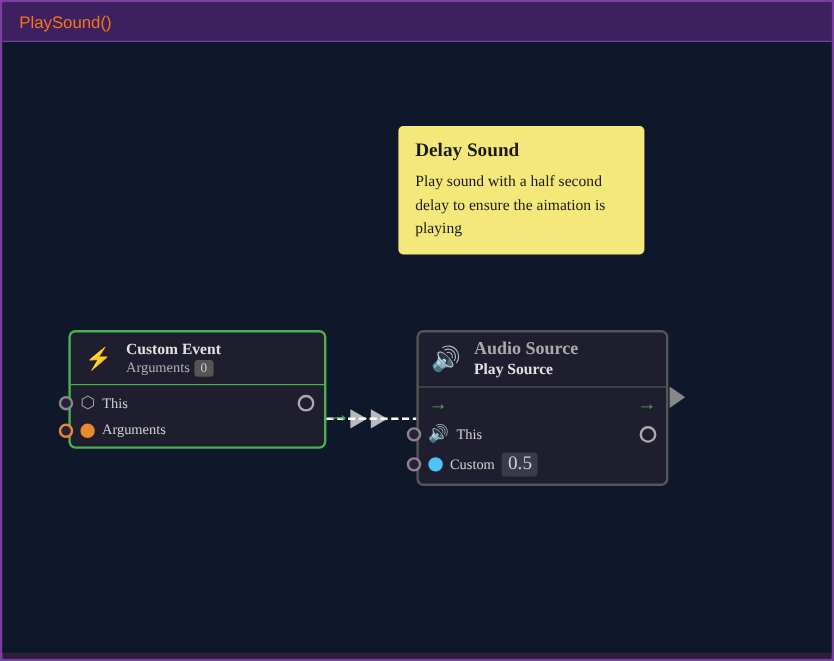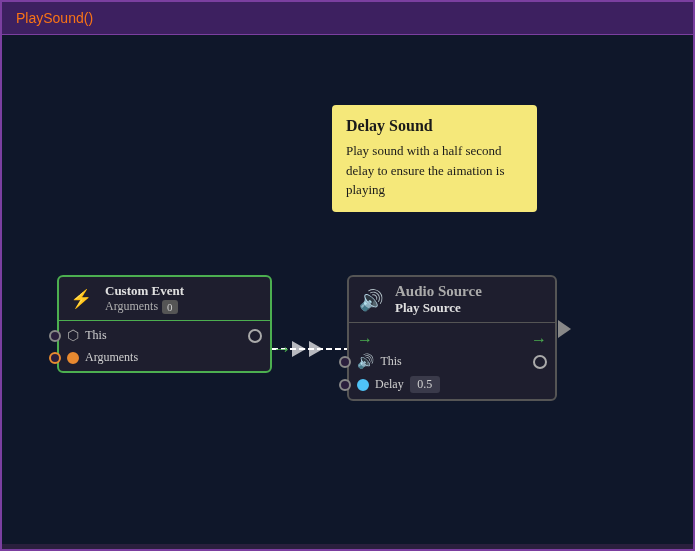--- a/index.html
+++ b/index.html
@@ -167,21 +167,21 @@
     }
 
     .node-audio .node-divider {
       background: #555;
     }
 
     
     .value-field {
       background: #3a3a4a;
       color: #d0d0d0;
-      font-size: 12px;
+      font-size: 16px;
       padding: 1px 5px;
       border-radius: 3px;
       min-width: 30px;
       text-align: center;
     }
   </style>
 </head>
 <body>
 
 <div class="window">
@@ -260,21 +260,21 @@
         <div class="pin-row">
           <div style="position:absolute;left:-18px;top:50%;transform:translateY(-50%);width:12px;height:12px;border-radius:50%;border:2px solid #888;background:#2a1f3d;"></div>
           <span style="color:#e8a020;font-size:14px;">🔊</span>
           <span class="pin-label">This</span>
           <div style="margin-left:auto;width:14px;height:14px;border-radius:50%;border:2px solid #aaa;background:transparent;"></div>
         </div>
 
         <div class="pin-row">
           <div style="position:absolute;left:-18px;top:50%;transform:translateY(-50%);width:12px;height:12px;border-radius:50%;border:2px solid #888;background:#2a1f3d;"></div>
           <div style="width:12px;height:12px;border-radius:50%;background:#4fc3f7;border:2px solid #4fc3f7;flex-shrink:0;"></div>
-          <span class="pin-label">Delay</span>
+          <span class="pin-label">Custom</span>
           <span class="value-field">0.5</span>
         </div>
       </div>
 
       <div style="position:absolute;right:-16px;top:43%;transform:translateY(-50%);width:0;height:0;border-top:9px solid transparent;border-bottom:9px solid transparent;border-left:13px solid #888;"></div>
     </div>
 
   </div>
 </div>
 

